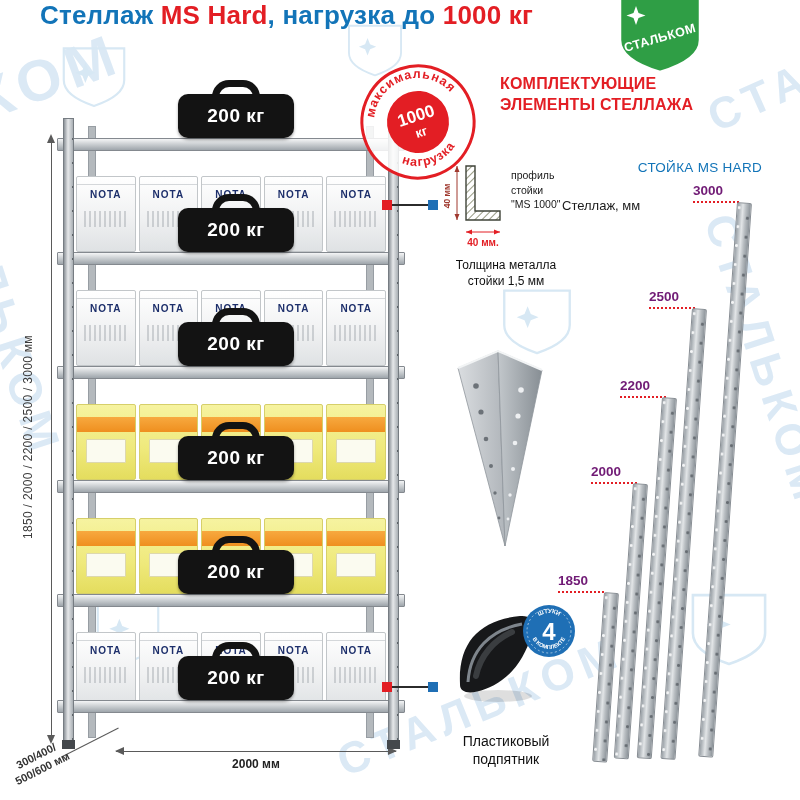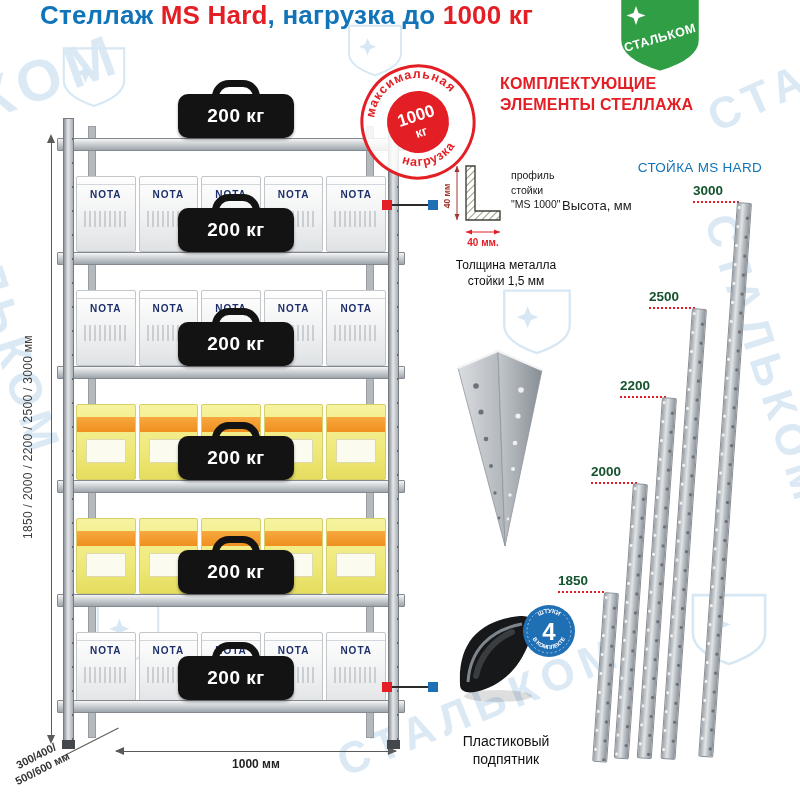--- a/index.html
+++ b/index.html
@@ -131,21 +131,21 @@
     transform:rotate(4deg); transform-origin:top left;
     background-image:radial-gradient(circle,#666c72 1.2px,transparent 1.8px),
                      radial-gradient(circle,#f3f4f5 1.2px,transparent 1.8px),
                      linear-gradient(90deg,#99a0a6 0%,#e2e5e7 40%,#b9bec2 65%,#8c9399 100%);
     background-size:15px 19px,15px 19px,100% 100%; background-position:3px 5px,9px 14px,0 0; }
   .post-0{left:604px;top:592px;height:170px}
   .post-1{left:633px;top:483px;height:276px}
   .post-2{left:662px;top:397px;height:362px}
   .post-3{left:692px;top:308px;height:452px}
   .post-4{left:737px;top:202px;height:556px}
-  .post-label { position:absolute; color:#14532d; font-weight:bold; font-size:13.5px;
+  .post-label { position:absolute; color:#701a75; font-weight:bold; font-size:13.5px;
     padding:0 16px 3px 0; border-bottom:2px dotted #e31e24; }
   .plabel-0{left:558px;top:573px}.plabel-1{left:591px;top:464px}.plabel-2{left:620px;top:378px}
   .plabel-3{left:649px;top:289px}.plabel-4{left:693px;top:183px}
 </style>
 </head>
 <body>
 
 <div class="layer" id="watermark-layer">
   <span><span class="wm-text wm-0">СТАЛЬКОМ</span><span class="wm-text wm-1">СТАЛЬКОМ</span><span class="wm-text wm-2">СТАЛЬКОМ</span><span class="wm-text wm-3">СТАЛЬКОМ</span><span class="wm-text wm-4">СТАЛЬКОМ</span></span>
   <svg class="wm-shield ws-1" viewBox="0 0 100 92">
@@ -332,21 +332,21 @@
     <text class="stamp-num" x="60" y="59" text-anchor="middle">1000</text>
     <text class="stamp-kg" x="60" y="75" text-anchor="middle">кг</text>
     <text class="stamp-arc" text-anchor="middle"><textPath href="#arcT" startOffset="50%">максимальная</textPath></text>
     <text class="stamp-arc" text-anchor="middle"><textPath href="#arcB" startOffset="50%">нагрузка</textPath></text>
   </svg>
 
   
   <div class="vdim-line"></div>
   <div class="vdim-label">1850 / 2000 / 2200 / 2500 / 3000 мм</div>
   <div class="hdim-line"></div>
-  <div class="hdim-label">1000 мм</div>
+  <div class="hdim-label">2000 мм</div>
   <div class="ddim-line"></div>
   <div class="ddim-label">
     <div>300/400/</div>
     <div>500/600 мм</div>
   </div>
 
   
   <div class="profile-block">
     <svg width="60" height="96" viewBox="0 0 60 96">
       <defs>
@@ -431,16 +431,16 @@
     <div>Пластиковый</div>
     <div>подпятник</div>
   </div>
 
   
   <div class="rp-heading">
     <div>КОМПЛЕКТУЮЩИЕ</div>
     <div>ЭЛЕМЕНТЫ СТЕЛЛАЖА</div>
   </div>
   <div class="rp-sub">СТОЙКА MS HARD</div>
-  <div class="rp-height-label">Высота, мм</div>
+  <div class="rp-height-label">Стеллаж, мм</div>
   <span><div class="post-label plabel-0">1850</div><div class="post post-0"></div><div class="post-label plabel-1">2000</div><div class="post post-1"></div><div class="post-label plabel-2">2200</div><div class="post post-2"></div><div class="post-label plabel-3">2500</div><div class="post post-3"></div><div class="post-label plabel-4">3000</div><div class="post post-4"></div></span>
 
 </div>
 
 </body></html>

